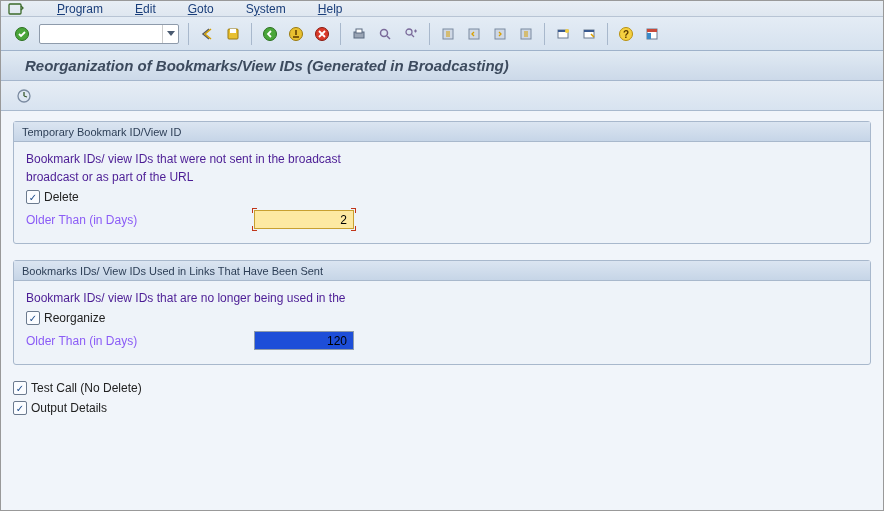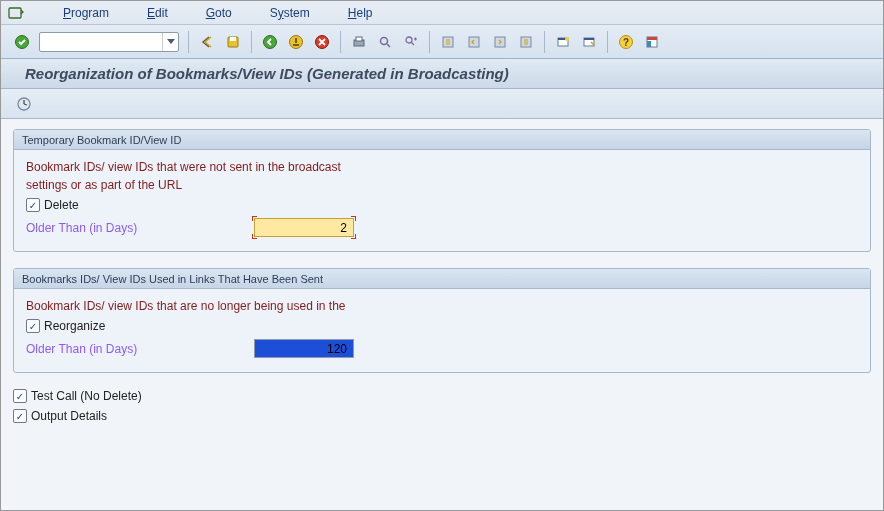--- a/index.html
+++ b/index.html
@@ -13,27 +13,27 @@
   .window {
     width: 884px;
     height: 511px;
     border: 1px solid #999;
     background: #f5f5f0;
     display: flex;
     flex-direction: column;
   }
   
   .menubar {
-    height: 24px;
+    height: 16px;
     background: linear-gradient(#e8eef5, #dfe7f0);
     border-bottom: 1px solid #b8c4d4;
     display: flex;
     align-items: center;
     padding-left: 6px;
-    gap: 18px;
+    gap: 12px;
   }
   .menubar .app-icon {
     width: 18px; height: 18px;
     margin-right: 10px;
     display: flex; align-items: center; justify-content: center;
   }
   .menubar .menu-item {
     padding: 0 10px;
     color: #1a3e7a;
     cursor: default;
@@ -119,21 +119,21 @@
     font-size: 11px;
     color: #2c3e56;
     display: flex;
     align-items: center;
   }
   .group-body {
     padding: 10px 12px 14px;
   }
   .desc-line {
     font-size: 12px;
-    color: #7f1d1d;
+    color: #4c1d95;
     margin-bottom: 4px;
   }
   .row {
     display: flex;
     align-items: center;
     margin-top: 6px;
   }
   .checkbox {
     width: 14px; height: 14px;
     border: 1px solid #6b7a8e;
@@ -339,21 +339,21 @@
         </svg>
     </span>
   </div>
 
   <div class="body-area">
 
     <div class="group">
       <div class="group-header">Temporary Bookmark ID/View ID</div>
       <div class="group-body">
         <div class="desc-line">Bookmark IDs/ view IDs that were not sent in the broadcast</div>
-        <div class="desc-line">settings or as part of the URL</div>
+        <div class="desc-line">broadcast or as part of the URL</div>
         <div class="row">
           <span class="checkbox">✓</span>
           <span class="label">Delete</span>
         </div>
         <div class="row">
           <span class="field-label">Older Than (in Days)</span>
           <span class="input-wrap">
             <input class="num-input highlight" value="2" style="">
             <span class="corner-tl"></span>
             <span class="corner-tr"></span>

